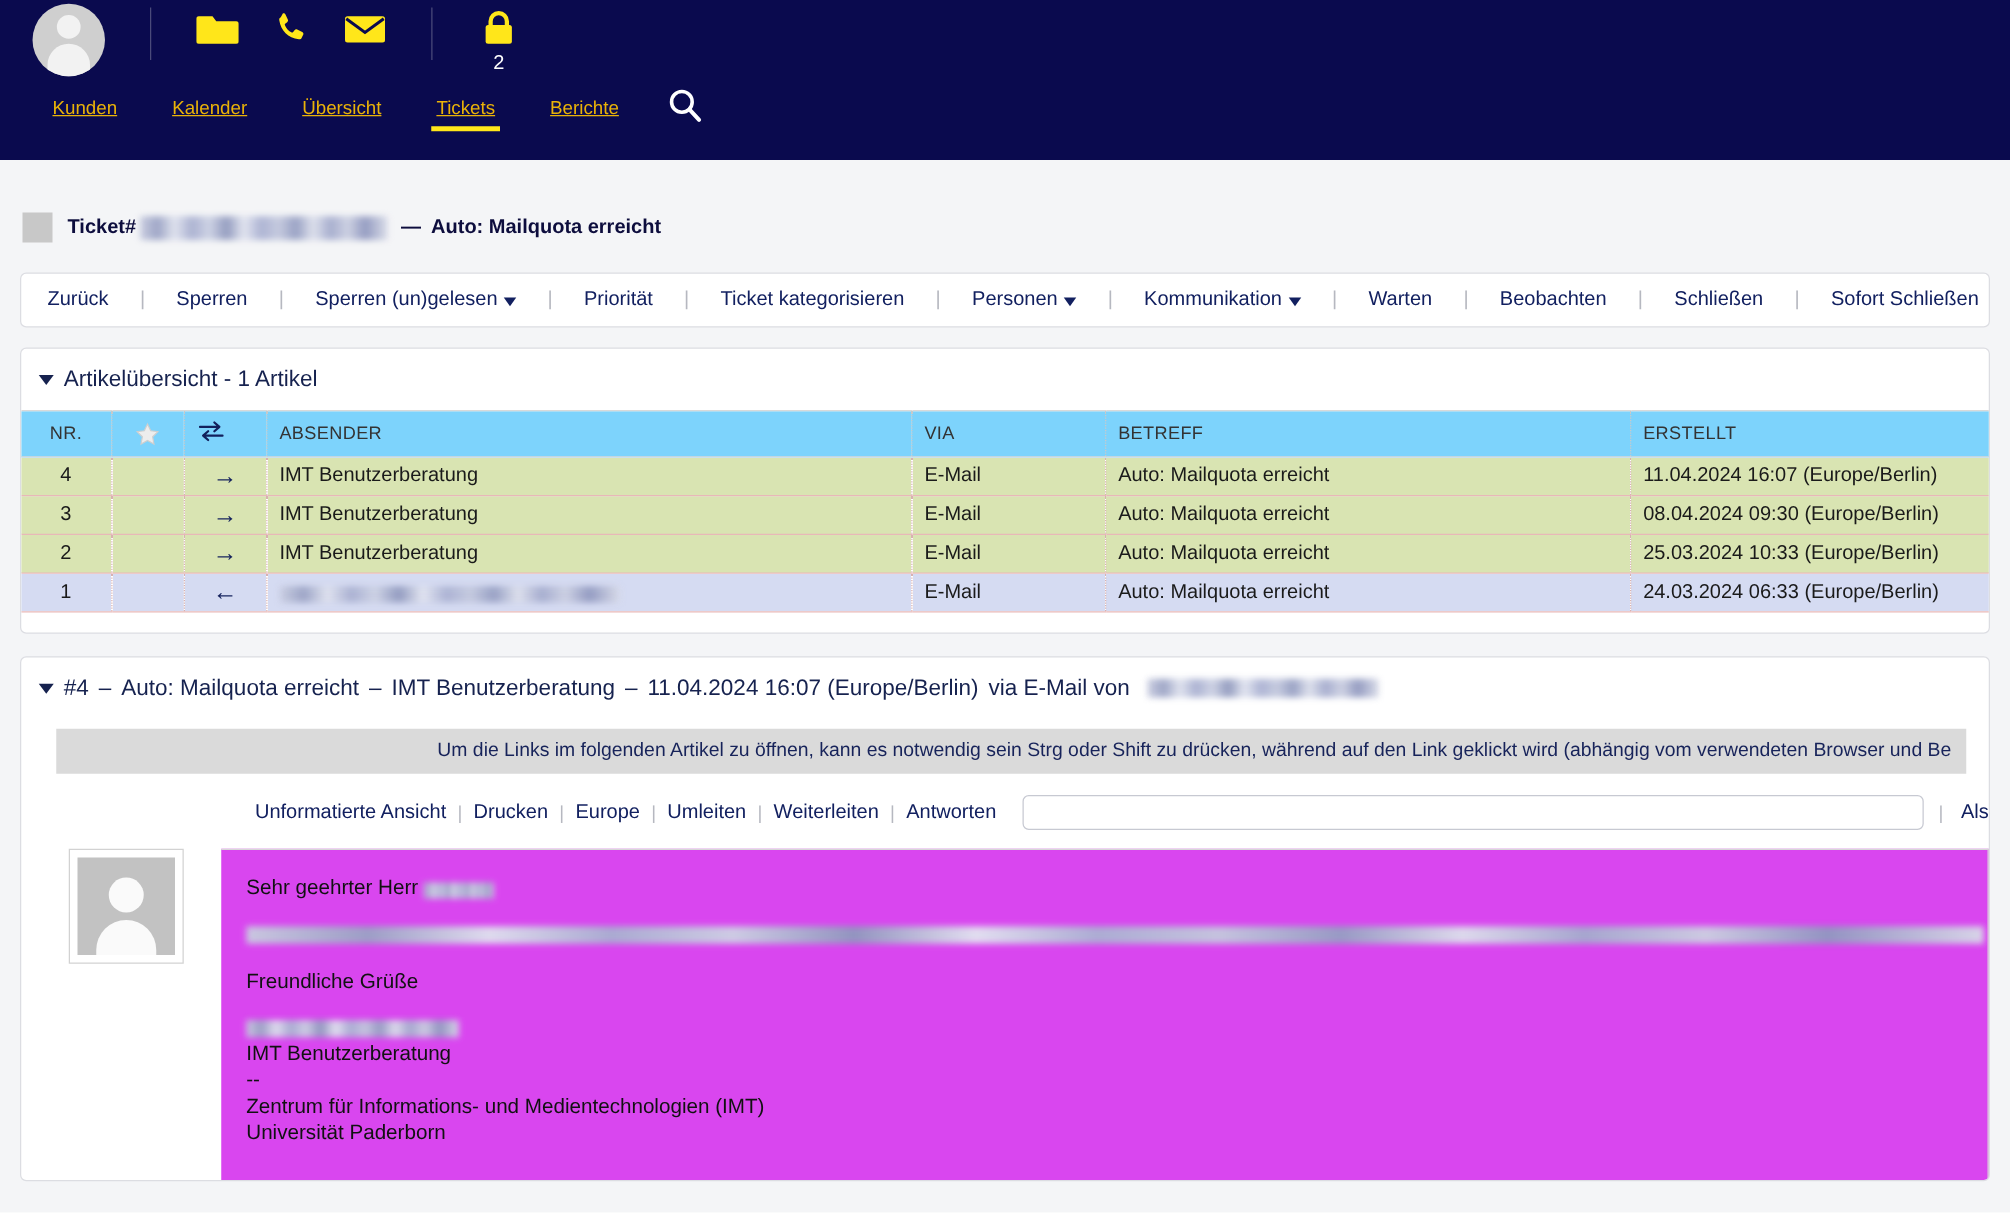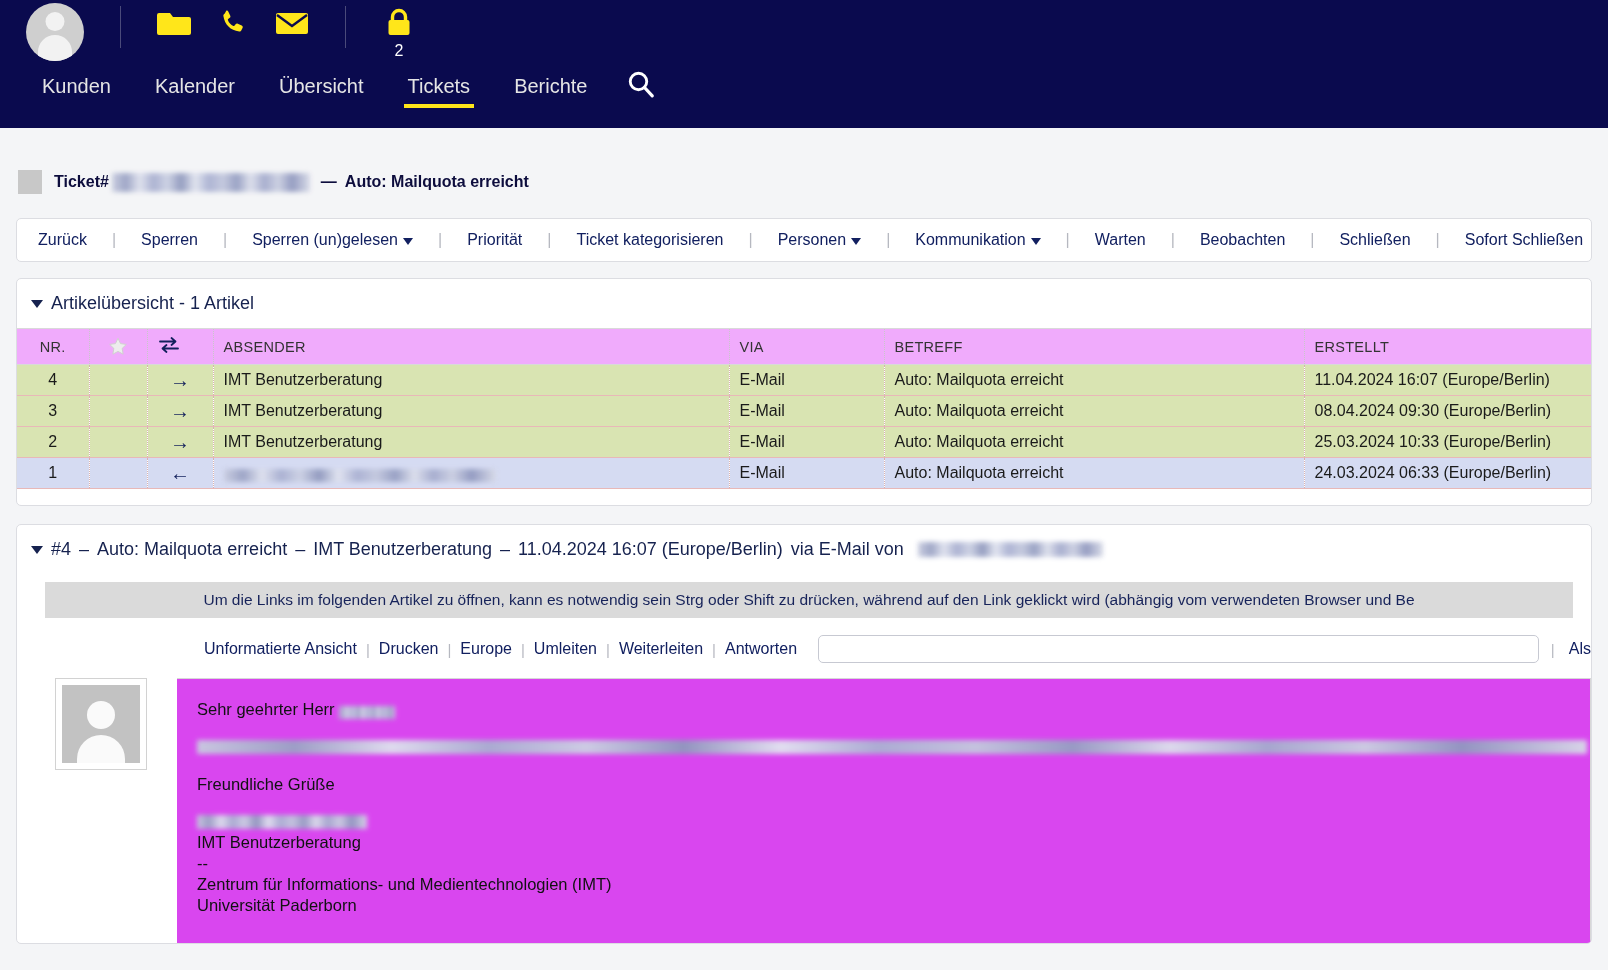--- a/index.html
+++ b/index.html
@@ -84,26 +84,27 @@
     text-align: center;
   }
   .nav-links {
     display: flex;
     align-items: center;
     gap: 0px;
     padding-left: 20px;
     margin-top: 1px;
   }
   .nav-link {
-    color: #e5e5e5;
-    font-size: 20px;
+    color: #eab308;
+    font-size: 15px;
     padding: 4px 22px 10px 22px;
     cursor: pointer;
     position: relative;
     white-space: nowrap;
+    text-decoration: underline;
   }
   .nav-link.active::after {
     content: "";
     position: absolute;
     left: 18px; right: 18px;
     bottom: 0;
     height: 4px;
     background: #ffe61a;
   }
   .nav-search {
@@ -229,21 +230,21 @@
     border-collapse: collapse;
     width: 1700px;
     table-layout: fixed;
     font-size: 16px;
   }
   table.articles th {
     font-weight: normal;
     font-size: 14.5px;
     color: #333333;
     text-align: left;
-    background: #f0abfc;
+    background: #7dd3fc;
     border-top: 1px solid #d9d9d9;
     border-bottom: 1px solid #d9d9d9;
     border-right: 1px dotted #c9c9c9;
     padding: 7px 10px;
     letter-spacing: 0.3px;
     height: 31px;
   }
   table.articles td {
     border-bottom: 1px solid #e8b8b8;
     border-right: 1px dotted #d7b1b1;
@@ -290,21 +291,21 @@
     white-space: nowrap;
     cursor: pointer;
   }
   .redact-sender { width: 185px; height: 15px; margin-left: 6px; }
   .notice-bar {
     margin: 22px 18px 0 28px;
     background: #dadada;
     color: #17235a;
     font-size: 15.5px;
     padding: 9px 12px;
-    text-align: center;
+    text-align: right;
     white-space: nowrap;
     overflow: hidden;
   }
   .art-actions {
     display: flex;
     align-items: center;
     margin-top: 12px;
     padding-left: 178px;
     gap: 0;
     height: 38px;

